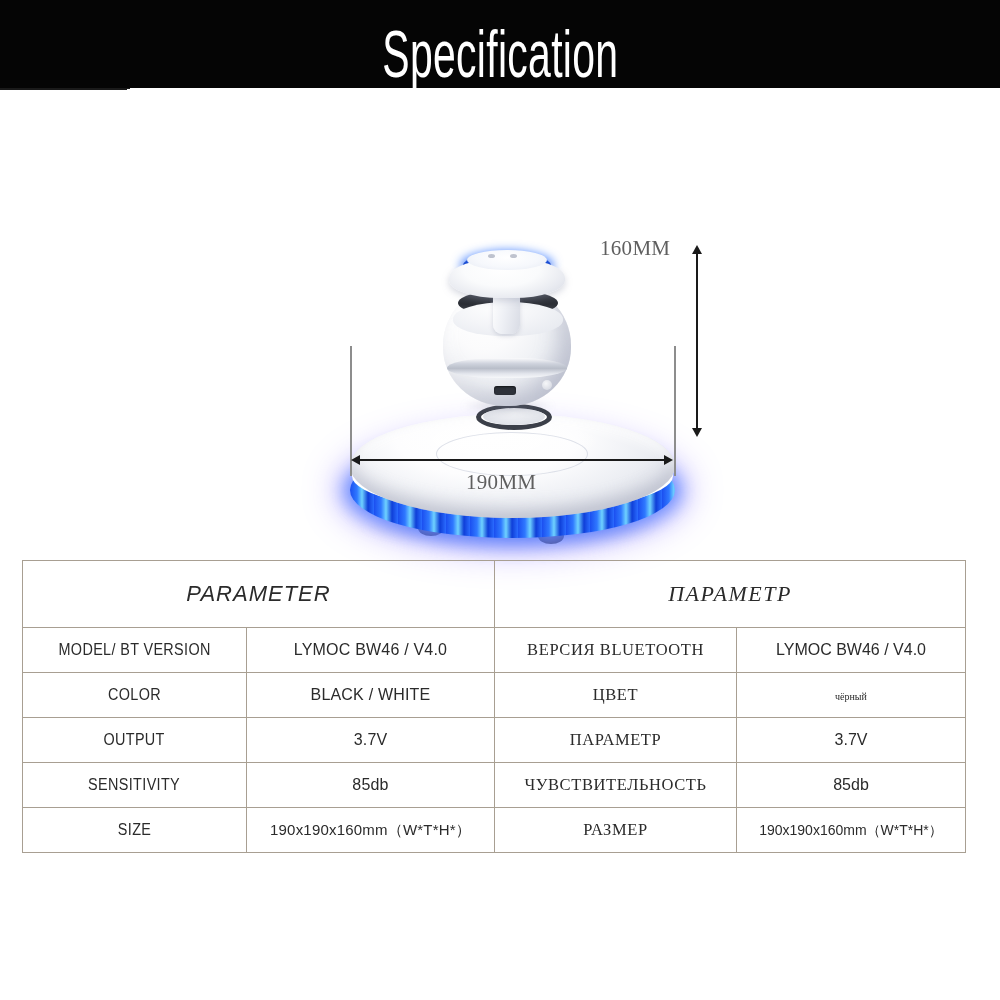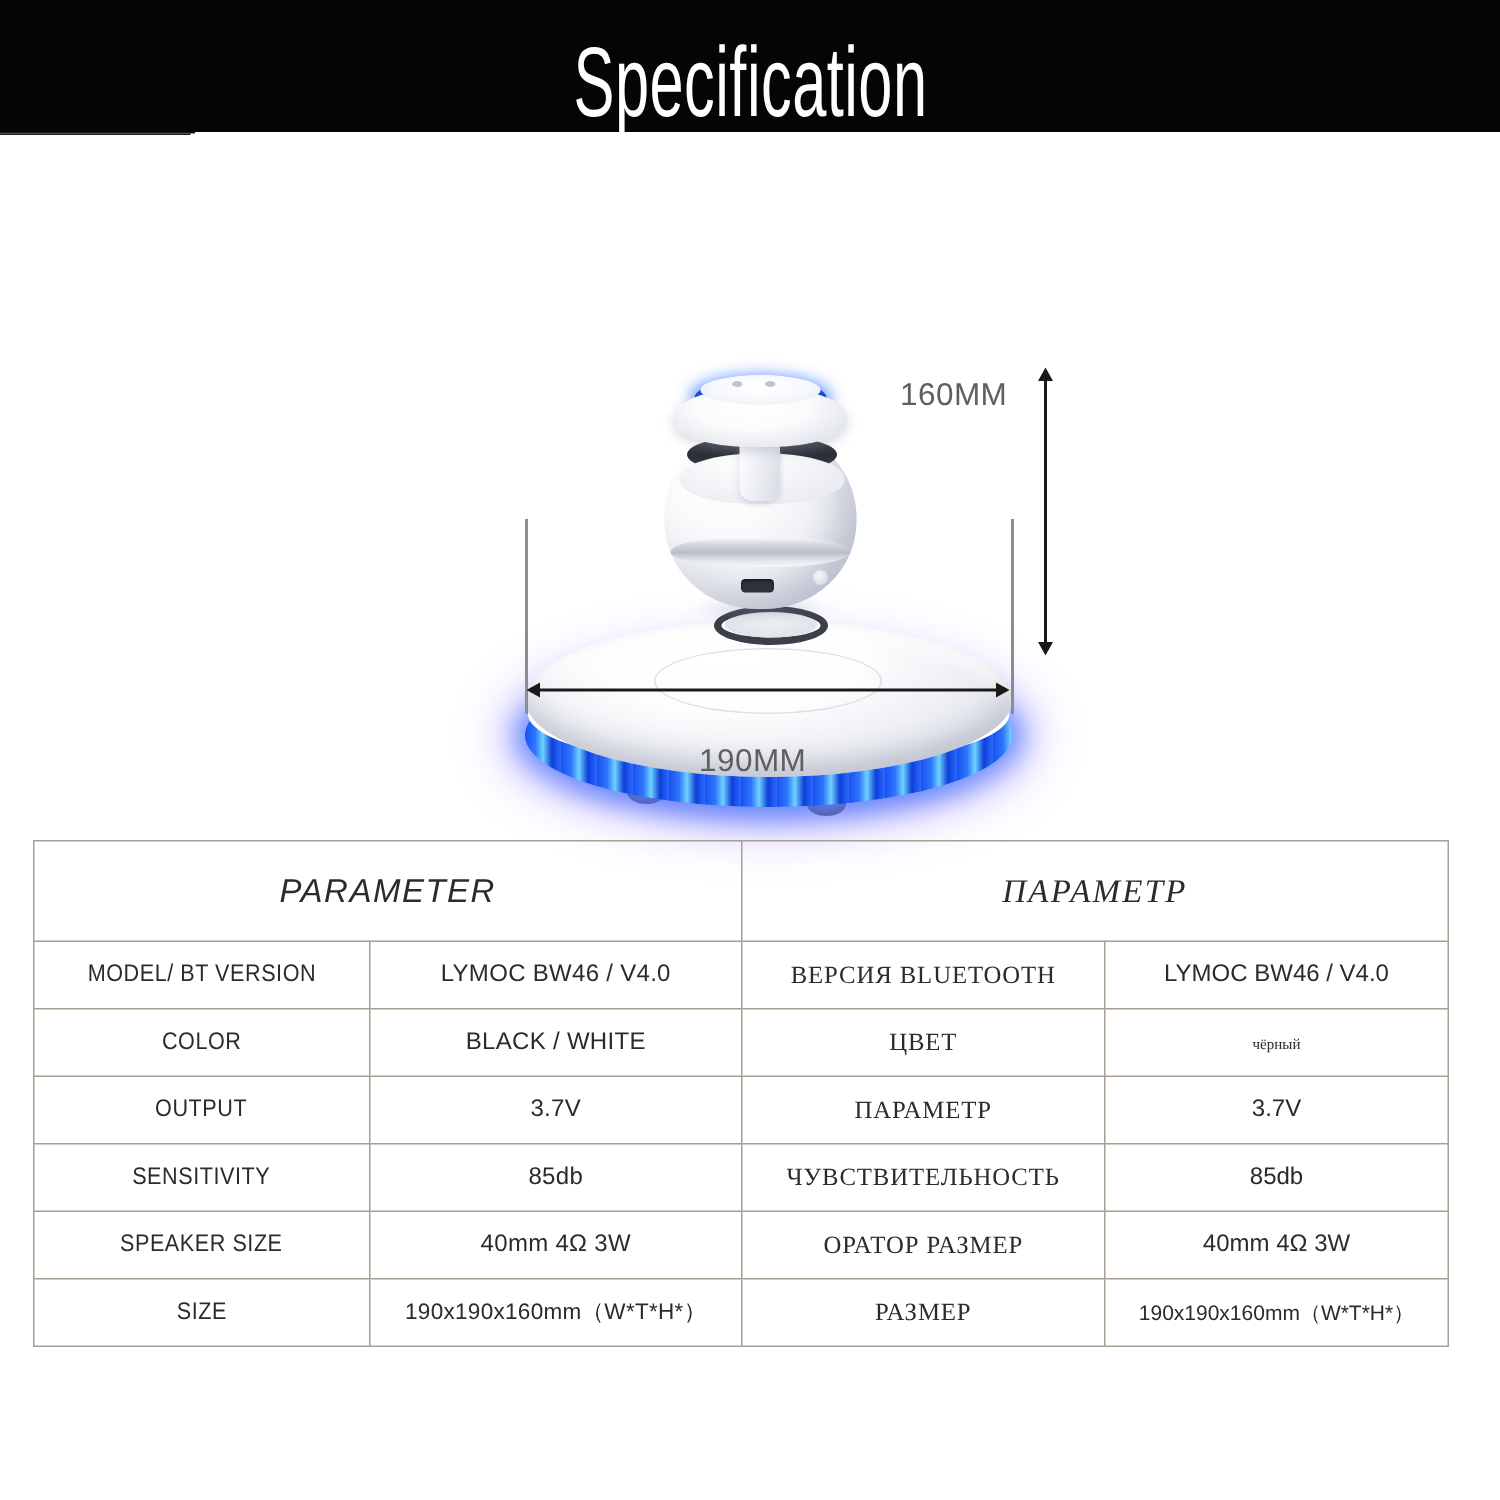--- a/index.html
+++ b/index.html
@@ -185,25 +185,24 @@
   .dim-arrow-v{position:absolute;width:1.5px;background:#1a1a1a;}
   .dim-arrow-h{position:absolute;height:1.5px;background:#1a1a1a;}
   .arrow-head{position:absolute;width:0;height:0;}
   .ah-up{border-left:5px solid transparent;border-right:5px solid transparent;border-bottom:9px solid #1a1a1a;}
   .ah-down{border-left:5px solid transparent;border-right:5px solid transparent;border-top:9px solid #1a1a1a;}
   .ah-left{border-top:5px solid transparent;border-bottom:5px solid transparent;border-right:9px solid #1a1a1a;}
   .ah-right{border-top:5px solid transparent;border-bottom:5px solid transparent;border-left:9px solid #1a1a1a;}
   .dim-label{
     position:absolute;
     color:#5f5f5f;
-    font-family:Liberation Sans, sans-serif;
+    font-family:Liberation Serif, serif;
     font-size:21px;
     letter-spacing:0.3px;
     white-space:nowrap;
-    margin-top:16px;
   }
 
   
   .spec-table{
     position:absolute;left:22px;top:560px;width:943px;
     border-collapse:collapse;
     table-layout:fixed;
   }
   .spec-table td{
     border:1px solid #a89f92;
@@ -309,21 +308,21 @@
     <div class="cap-led-top"></div>
     <div class="cap-btn b1"></div>
     <div class="cap-btn b2"></div>
   </div>
 
   <div class="dim-line dim-ext-v" style="left:350px;top:258px;height:130px;"></div>
   <div class="dim-line dim-ext-v" style="left:674px;top:258px;height:130px;"></div>
   <div class="dim-arrow-h" style="left:354px;top:371px;width:317px;"></div>
   <div class="arrow-head ah-left" style="left:351px;top:367px;"></div>
   <div class="arrow-head ah-right" style="left:664px;top:367px;"></div>
-  <div class="dim-label" style="left:466px;top:392px;">190MM</div>
+  <div class="dim-label" style="left:466px;top:382px;">190MM</div>
 </div>
 
 <table class="spec-table">
   <colgroup>
     <col class="c1">
       <col class="c2">
       <col class="c3">
       <col class="c4">
   </colgroup>
   <tbody>
@@ -357,26 +356,20 @@
       <td><span class="ru-val latin">3.7V</span></td>
     </tr>
 
     <tr class="row-std">
       <td><span class="en-label">SENSITIVITY</span></td>
       <td><span class="en-val">85db</span></td>
       <td><span class="ru-label">ЧУВСТВИТЕЛЬНОСТЬ</span></td>
       <td><span class="ru-val latin">85db</span></td>
     </tr>
 
-    <tr class="row-std">
-      <td><span class="en-label">SPEAKER SIZE</span></td>
-      <td><span class="en-val">40mm 4Ω 3W</span></td>
-      <td><span class="ru-label">ОРАТОР РАЗМЕР</span></td>
-      <td><span class="ru-val latin">40mm 4Ω 3W</span></td>
-    </tr>
 
 
     <tr class="row-std">
       <td><span class="en-label">SIZE</span></td>
       <td><span class="en-val" style="font-size:15px;">190x190x160mm（W*T*H*）</span></td>
       <td><span class="ru-label">РАЗМЕР</span></td>
       <td><span class="ru-val latin" style="font-size:14px;">190x190x160mm（W*T*H*）</span></td>
     </tr>
 
 

